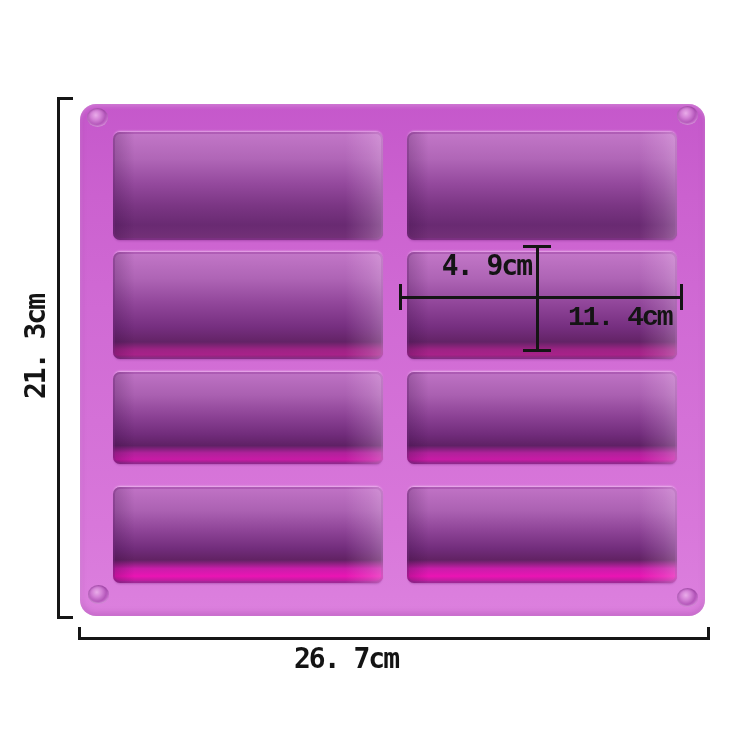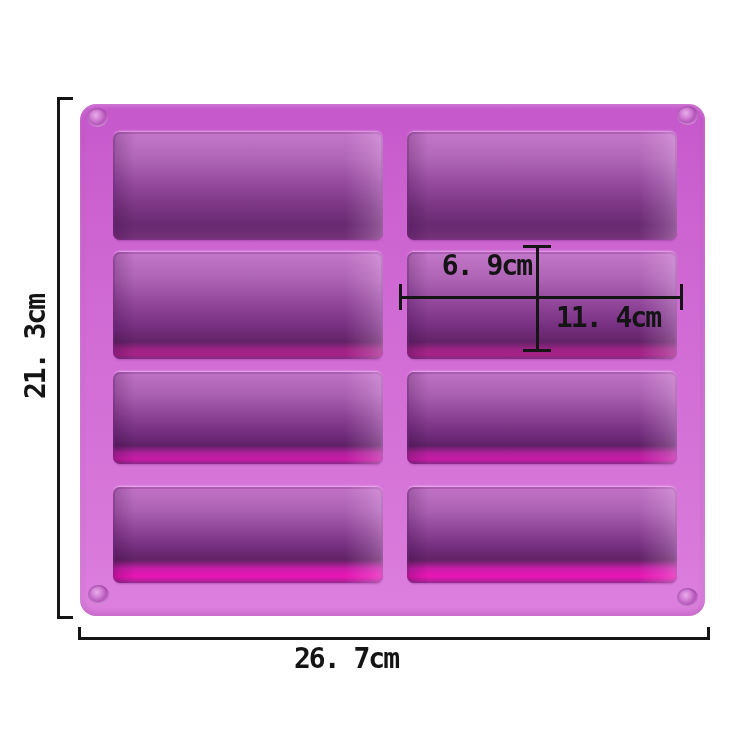--- a/index.html
+++ b/index.html
@@ -127,21 +127,21 @@
     left: 294px; top: 643px;
     width: 200px;
     text-align: left;
   }
   .label-cavity-depth {
     left: 400px; top: 250px;
     width: 131px;
     text-align: right;
   }
   .label-cavity-width {
-    left: 556px; top: 302px;
+    left: 568px; top: 302px; font-family: Liberation Mono, monospace;
   }
 </style>
 </head>
 <body>
 
 <div class="stage">
 
   <div class="mold">
     <div class="peg tl"></div>
     <div class="peg tr"></div>
@@ -158,18 +158,18 @@
     <div class="cavity row4 col2"></div>
   </div>
 
   <div class="dim bracket-left"></div>
   <div class="dim-label label-height">21. 3cm</div>
 
   <div class="dim bracket-bottom"></div>
   <div class="dim-label label-width">26. 7cm</div>
 
   <div class="dim cavity-depth-line"></div>
-  <div class="dim-label label-cavity-depth">6. 9cm</div>
+  <div class="dim-label label-cavity-depth">4. 9cm</div>
 
   <div class="dim cavity-width-line"></div>
   <div class="dim-label label-cavity-width">11. 4cm</div>
 
 </div>
 
 </body></html>

